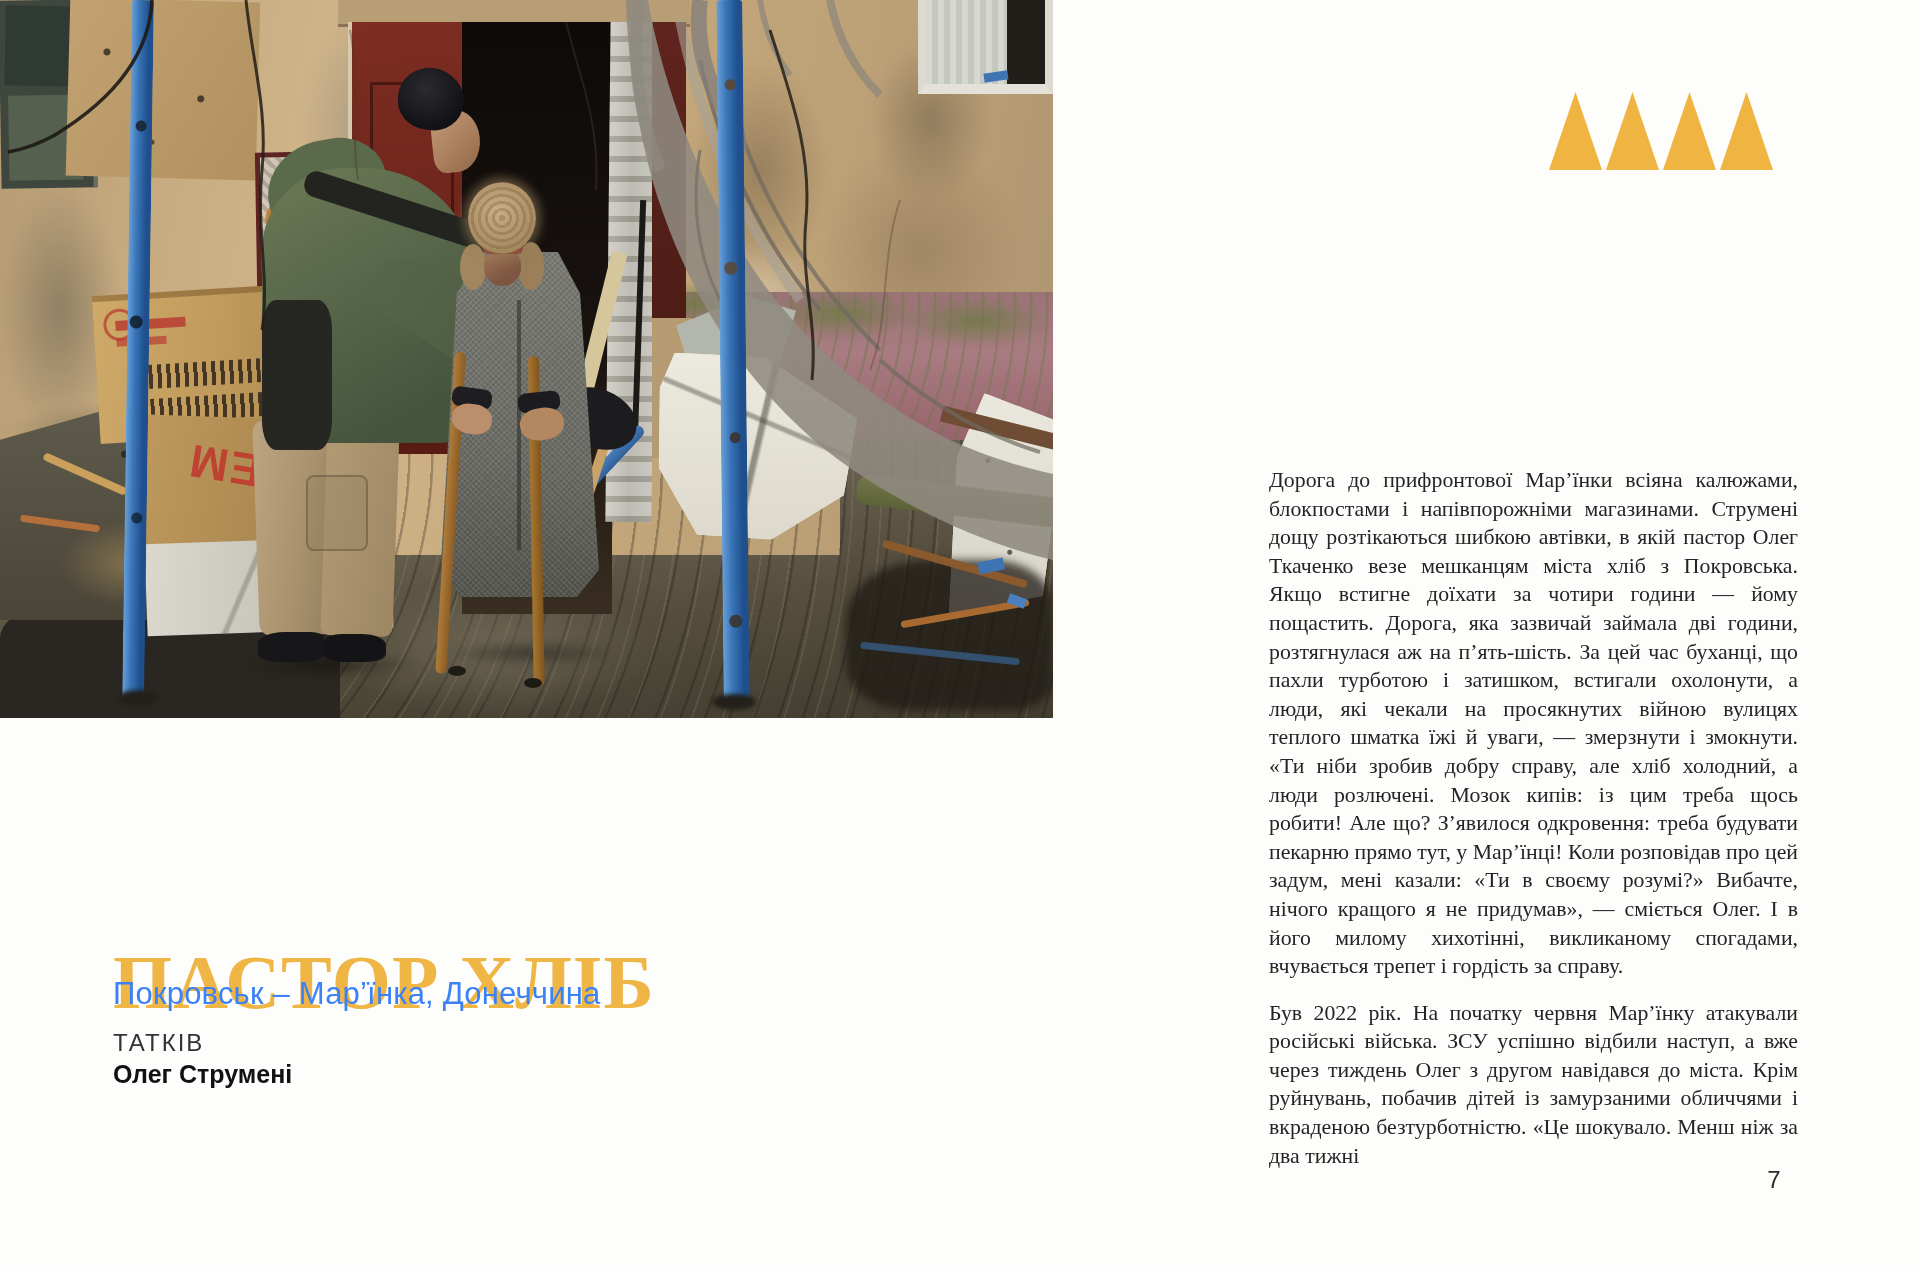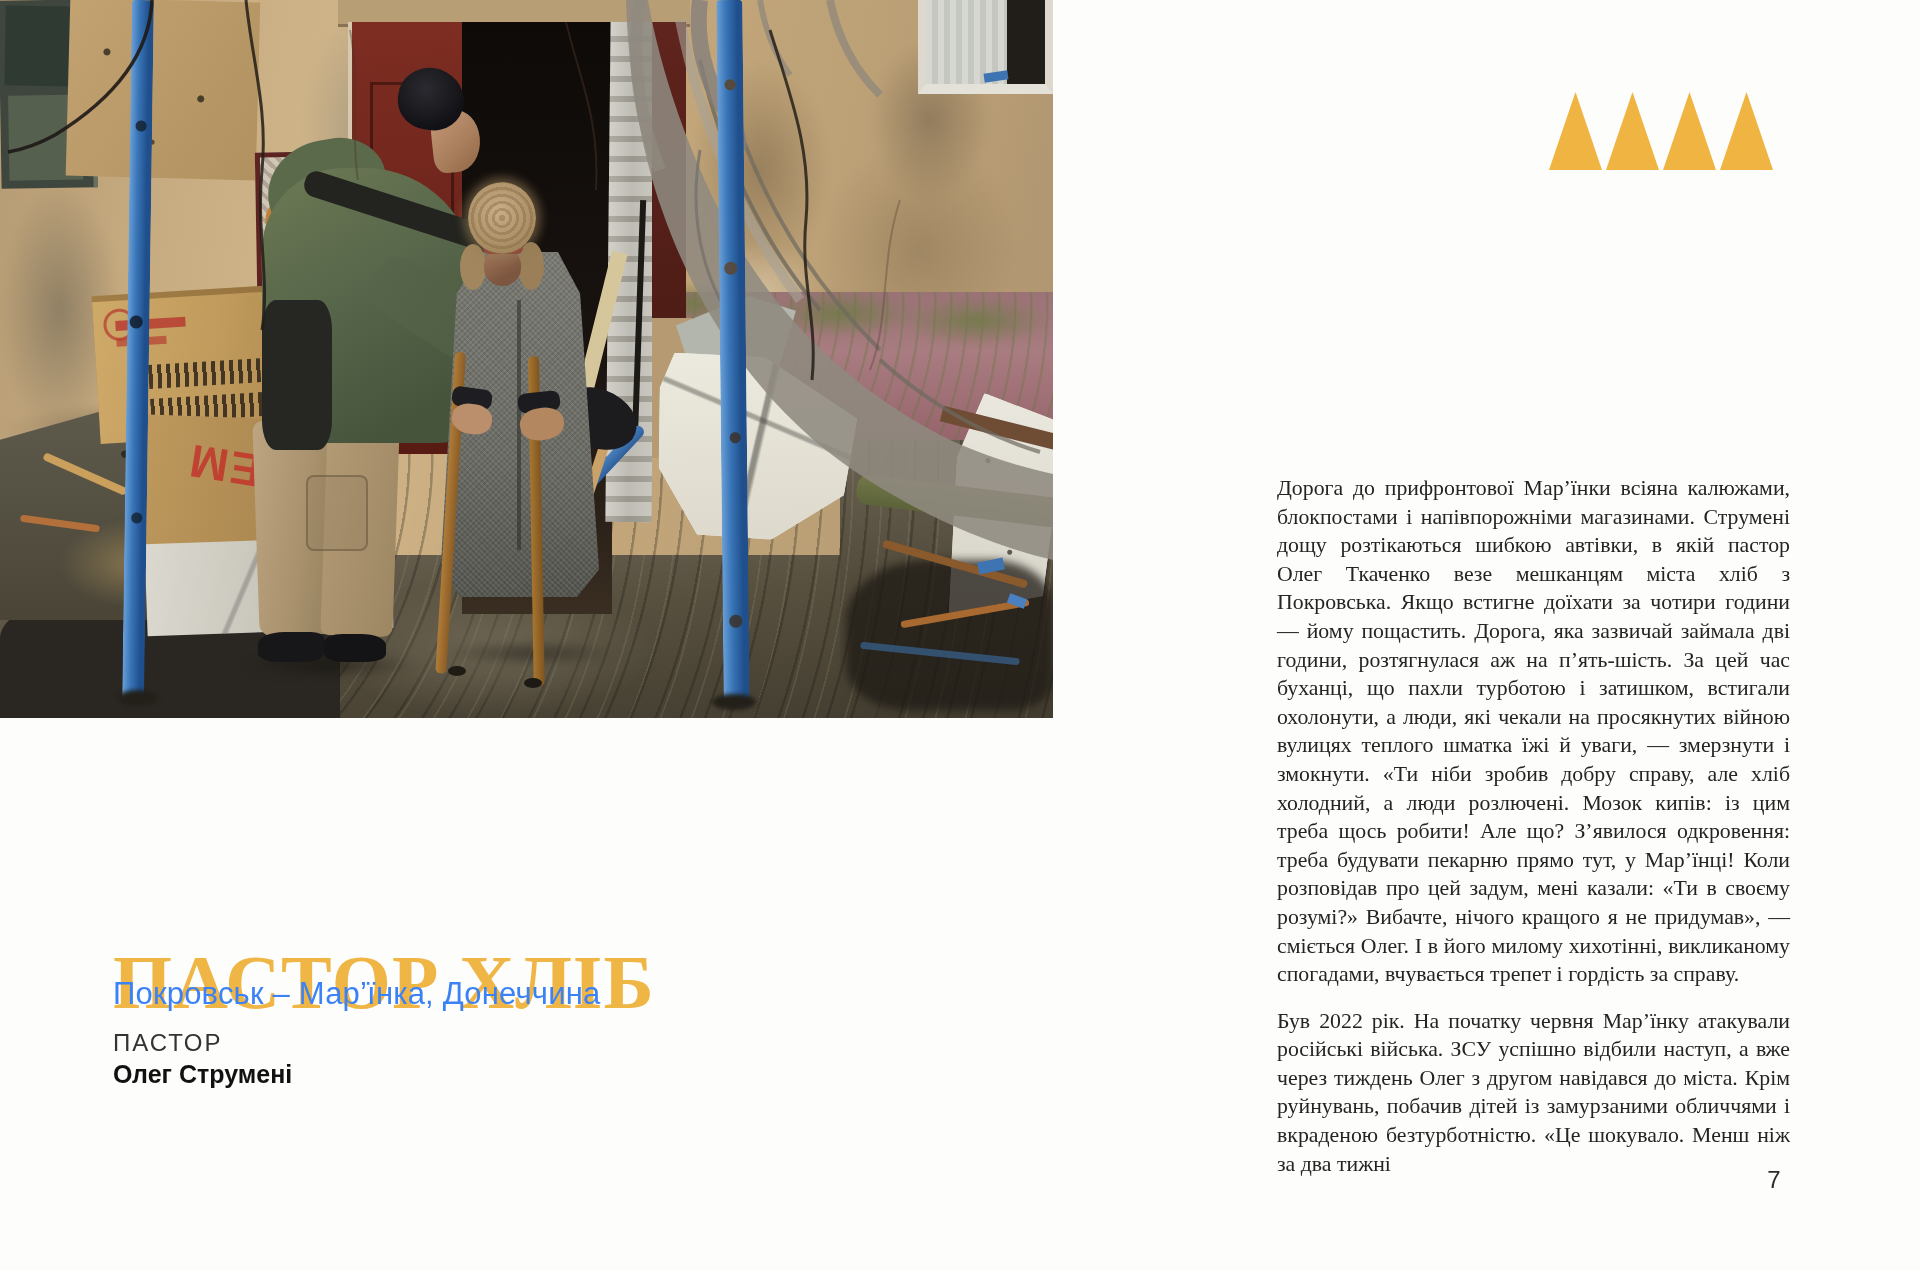--- a/index.html
+++ b/index.html
@@ -191,21 +191,21 @@
   .window .tape{left:58px;top:72px;width:24px;height:9px;background:#3f74b3;transform:rotate(-8deg);}
   svg.lay{position:absolute;left:0;top:0;pointer-events:none;}
   
   .title{position:absolute;left:113px;top:893px;font-family:"Liberation Serif",serif;font-weight:700;
     font-size:76px;line-height:76px;letter-spacing:1px;color:#efb545;}
   .subtitle{position:absolute;left:113px;top:976px;font-size:31px;color:#3b82f6;letter-spacing:.2px;}
   .rolelabel{position:absolute;left:113px;top:1029px;font-size:24px;letter-spacing:2px;color:#333;}
   .personname{position:absolute;left:113px;top:1060px;font-size:25px;font-weight:700;color:#111;}
   .bodycol{position:absolute;left:1265px;top:462px;width:537px;font-family:"Liberation Serif",serif;
     font-size:21.8px;line-height:28.6px;color:#242424;text-align:justify;}
-  .bodycol p{margin:12px;}
+  .bodycol p{margin:4px;}
   .bodycol p + p{margin-top:18px;}
   .triangles{position:absolute;left:1549px;top:92px;display:flex;gap:4px;}
   .tri{width:53px;height:78px;background:#efb441;clip-path:polygon(50% 0,100% 100%,0 100%);}
   .pagenum{position:absolute;left:1752px;top:1166px;width:44px;text-align:center;font-size:24px;color:#2b2b2b;}
 </style>
 </head>
 <body>
 
 <div id="photo">
   <div class="wall"></div>
@@ -350,21 +350,21 @@
     <path d="M246,0 C252,60 268,110 262,170 C256,230 270,280 262,330" stroke="#221d18" stroke-width="3" fill="none" opacity=".85"></path>
     <path d="M770,30 C790,95 812,150 806,220 C800,280 818,320 812,380" stroke="#1d1914" stroke-width="3" fill="none" opacity=".8"></path>
     <path d="M566,22 C580,80 600,120 596,190" stroke="rgba(70,50,35,.5)" stroke-width="2" fill="none"></path>
     <path d="M350,30 C360,80 350,130 358,180" stroke="rgba(70,55,40,.4)" stroke-width="2" fill="none"></path>
     <path d="M900,200 C880,260 890,320 870,370" stroke="rgba(80,60,45,.35)" stroke-width="2" fill="none"></path>
   </svg>
 </div>
 
 <h1 class="title">ПАСТОР ХЛІБ</h1>
 <div class="subtitle">Покровськ – Мар’їнка, Донеччина</div>
-<div class="rolelabel">ПАСТОР</div>
+<div class="rolelabel">ТАТКІВ</div>
 <div class="personname">Олег Струмені</div>
 
 <div class="triangles">
   <div class="tri"></div>
   <div class="tri"></div>
   <div class="tri"></div>
   <div class="tri"></div>
 </div>
 
 <div class="bodycol">

